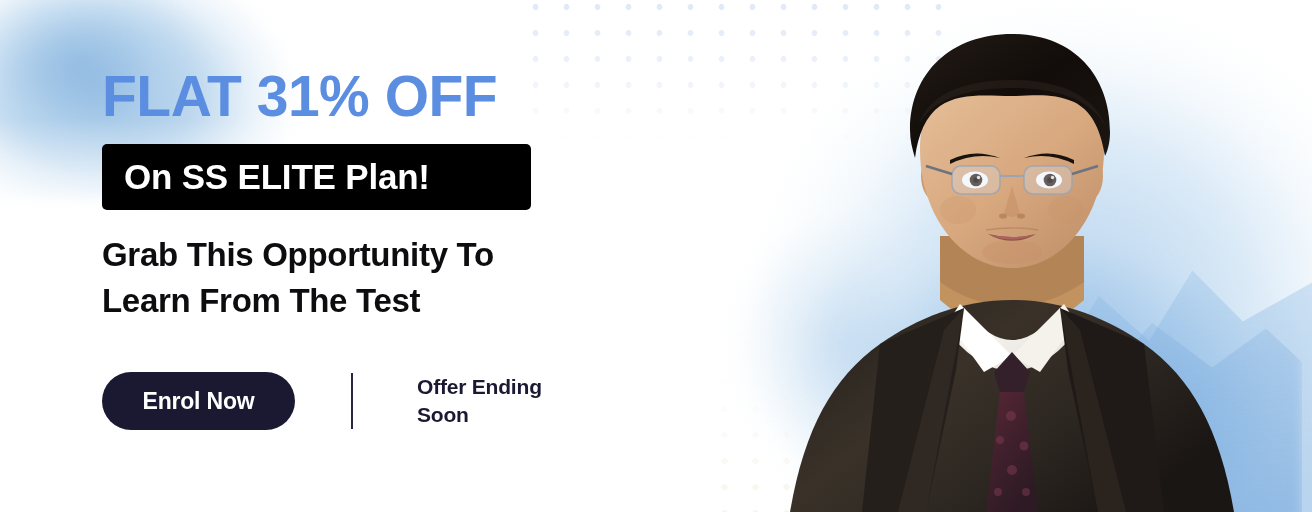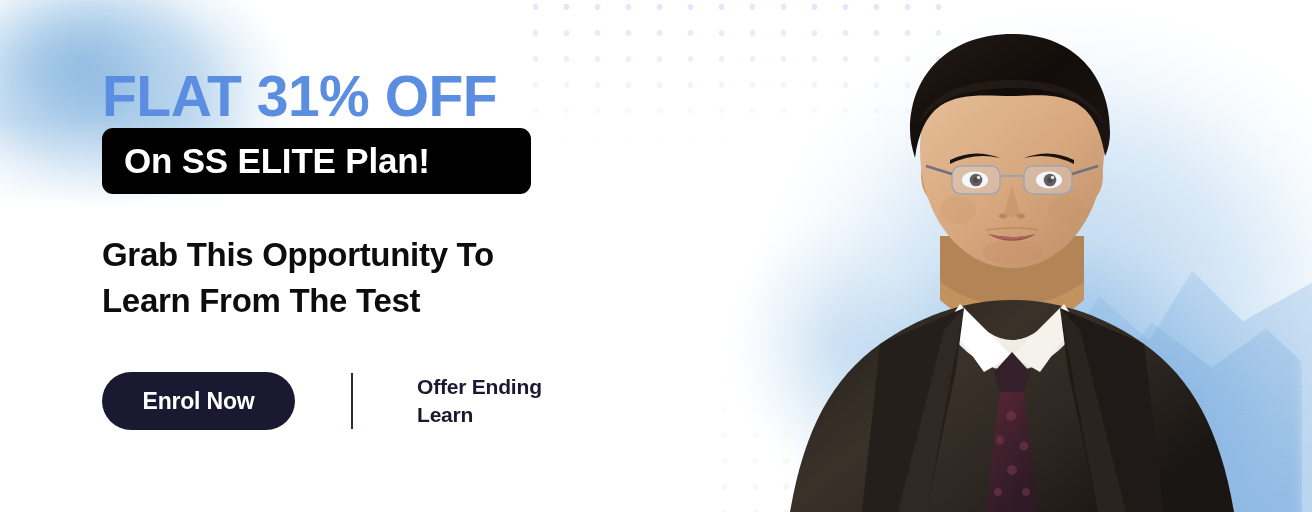--- a/index.html
+++ b/index.html
@@ -144,24 +144,24 @@
     font-size: 57px;
     line-height: 60px;
     font-weight: 700;
     letter-spacing: -0.5px;
     color: #5b8ee0;
     white-space: nowrap;
   }
 
   .badge {
     position: absolute;
-    left: 0; top: 128px;
+    left: 0; top: 144px;
     width: 429px; height: 66px;
     background: #000000;
-    border-radius: 11px;
+    border-radius: 5px;
     display: flex;
     align-items: center;
   }
   .badge-text {
     color: #ffffff;
     font-size: 35px;
     font-weight: 700;
     letter-spacing: -0.2px;
     padding-left: 22px;
     white-space: nowrap;
@@ -381,18 +381,18 @@
       <span>Learn From The Test</span>
     </div>
 
     <div class="cta-row">
       <button class="enrol-btn">Enrol Now</button>
 
       <div class="divider"></div>
 
       <div class="offer-note">
         <span>Offer Ending</span>
-        <span>Learn</span>
+        <span>Soon</span>
       </div>
     </div>
 
   </div>
 </div>
 
 </body></html>

